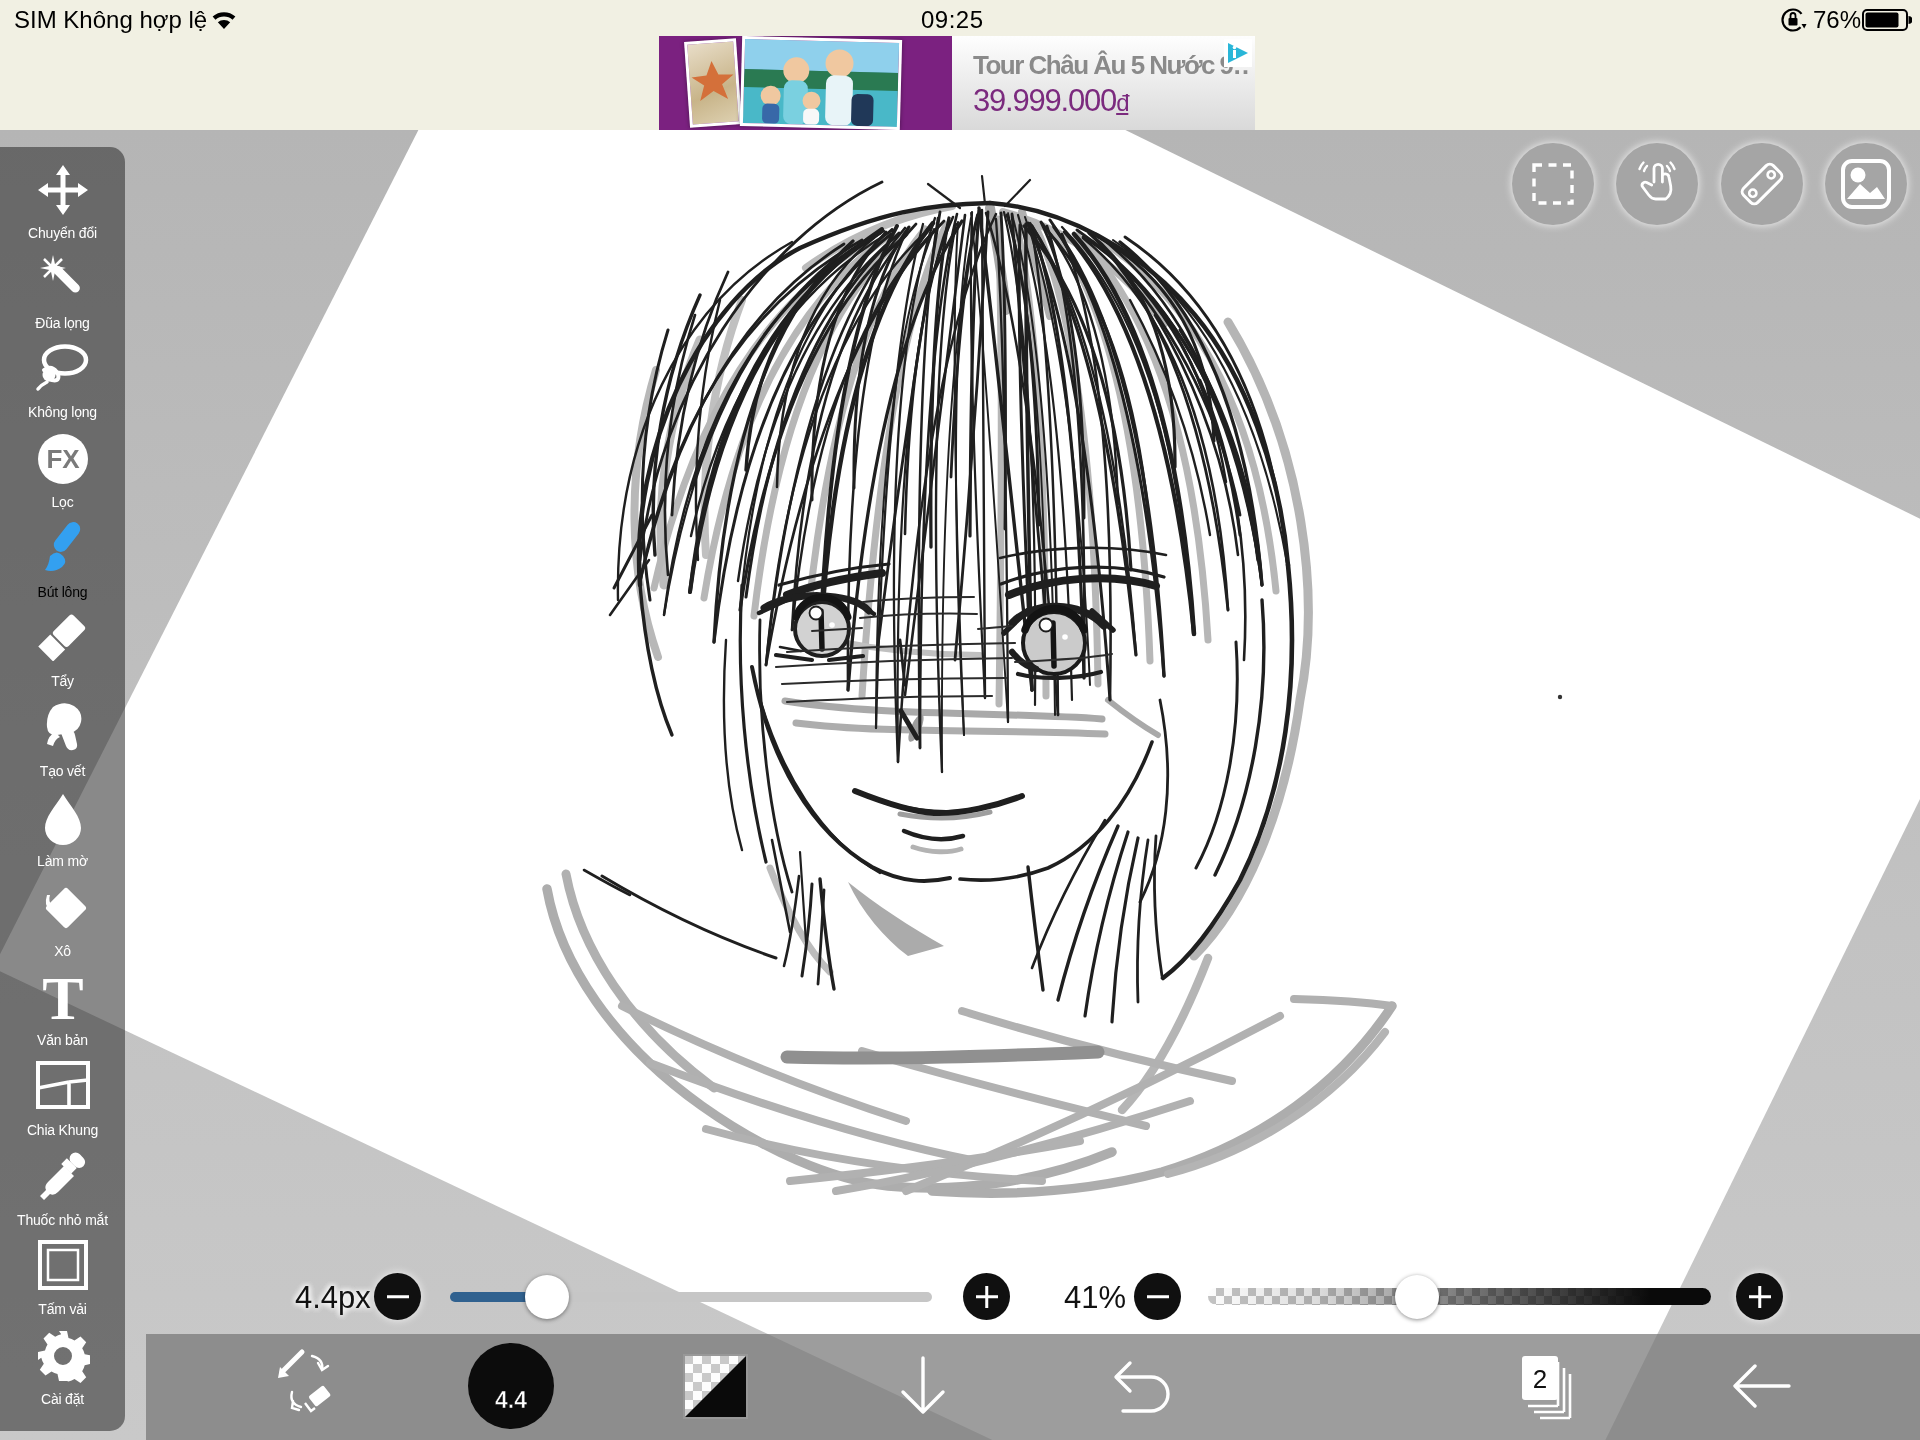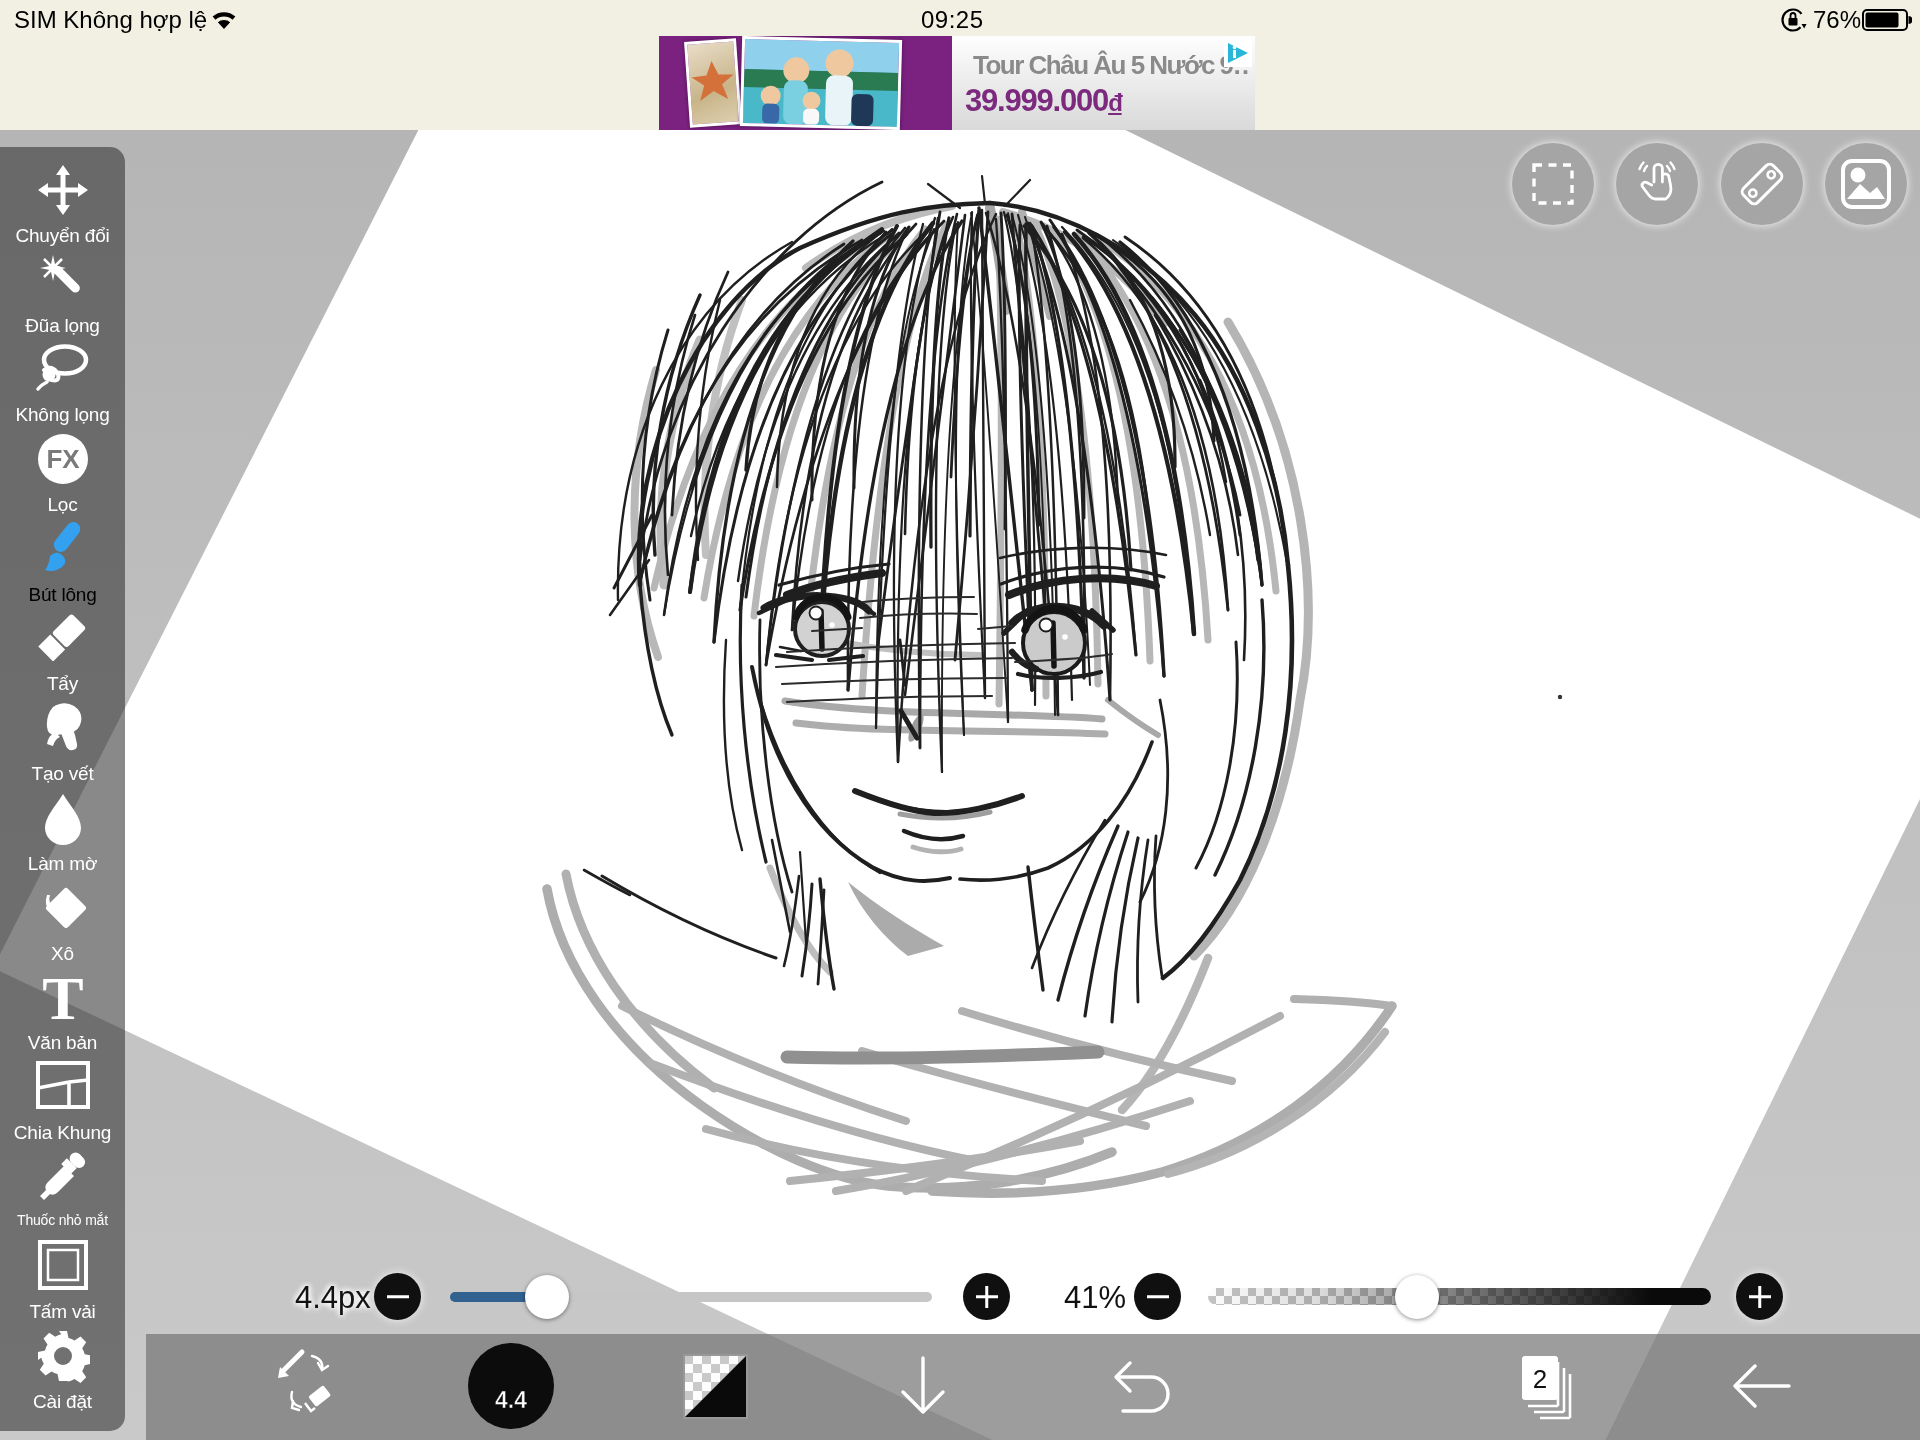--- a/index.html
+++ b/index.html
@@ -9,21 +9,21 @@
 #work{left:0;top:130px;width:1920px;height:1310px;background:linear-gradient(180deg,#b5b5b5 0%,#c0c0c0 50%,#c9c9c9 100%);z-index:1}
 #cvs{left:0;top:0;width:1920px;height:1440px;z-index:2}
 
 #status{left:0;top:0;width:1920px;height:130px;background:#f1f0e3;z-index:40}
 #status .txt{position:absolute;font-size:24px;color:#000;top:6px}
 
 #ad{left:659px;top:36px;width:596px;height:94px;background:#7b2180;z-index:45;overflow:hidden}
 
 #side{left:0;top:147px;width:125px;height:1284px;background:rgba(44,44,44,0.56);border-radius:0 15px 15px 0;z-index:30;color:#fff}
 .sitem{position:absolute;left:0;width:125px;text-align:center}
-.sitem .lb{position:absolute;top:62px;width:125px;left:0;text-align:center;font-size:19px;letter-spacing:-0.2px}
+.sitem .lb{position:absolute;top:62px;width:125px;left:0;text-align:center;font-size:14px;letter-spacing:-0.2px}
 .sitem svg{position:absolute;left:50%;transform:translateX(-50%);top:0}
 
 .cbtn{position:absolute;width:82px;height:82px;border-radius:50%;background:#a5a5a5;box-shadow:0 0 9px rgba(255,255,255,0.85);z-index:10}
 .cbtn svg{position:absolute;left:50%;top:50%;transform:translate(-50%,-50%)}
 
 .sl-label{position:absolute;font-size:31px;color:#111;z-index:12;text-shadow:0 0 6px #fff,0 0 6px #fff,0 0 6px #fff}
 .bbtn{position:absolute;width:47px;height:47px;border-radius:50%;background:#101010;z-index:12;box-shadow:0 0 8px rgba(255,255,255,0.8)}
 .bbtn:before,.bbtn.plus:after{content:"";position:absolute;background:#fff;left:50%;top:50%;transform:translate(-50%,-50%)}
 .bbtn:before{width:22px;height:3.5px}
 .bbtn.plus:after{width:3.5px;height:22px}
@@ -307,21 +307,21 @@
        <circle cx="95" cy="22" r="14" fill="#f0c8a0"></circle>
         <rect x="82" y="34" width="27" height="50" rx="8" fill="#e8f4f8"></rect>
        <circle cx="27" cy="56" r="10" fill="#f0c8a0"></circle>
         <rect x="19" y="64" width="17" height="20" rx="5" fill="#3868a8"></rect>
        <circle cx="68" cy="60" r="9" fill="#f0c8a0"></circle>
         <rect x="60" y="68" width="16" height="16" rx="5" fill="#f8f8f8"></rect>
        <rect x="108" y="52" width="22" height="32" rx="6" fill="#203858"></rect>
      </svg>
   </div>
   <div class="abs" style="left:314px;top:14px;width:276px;overflow:hidden;font-size:26px;font-weight:bold;color:#8a8a8a;letter-spacing:-1.5px;white-space:nowrap">Tour Châu Âu 5 Nước 9…</div>
-  <div class="abs" style="left:306px;top:47px;font-size:31px;font-weight:bold;color:#7b2a7e;letter-spacing:-1.2px">39.999.000<span style="font-size:24px;text-decoration:underline">đ</span></div>
+  <div class="abs" style="left:314px;top:47px;font-size:31px;font-weight:normal;color:#7b2a7e;letter-spacing:-1.2px">39.999.000<span style="font-size:24px;text-decoration:underline">đ</span></div>
   <div class="abs" style="right:3px;top:3px;width:28px;height:28px;background:#fff">
     <svg width="28" height="28" viewBox="0 0 28 28">
         <path d="M4 4 L24 14 L4 24 Z" fill="#29b6d8"></path>
         <rect x="9" y="11" width="3" height="8" fill="#fff"></rect>
         <circle cx="10.5" cy="8.5" r="1.8" fill="#fff"></circle>
       </svg>
   </div>
 </div>
 
 <div class="abs" id="side">

